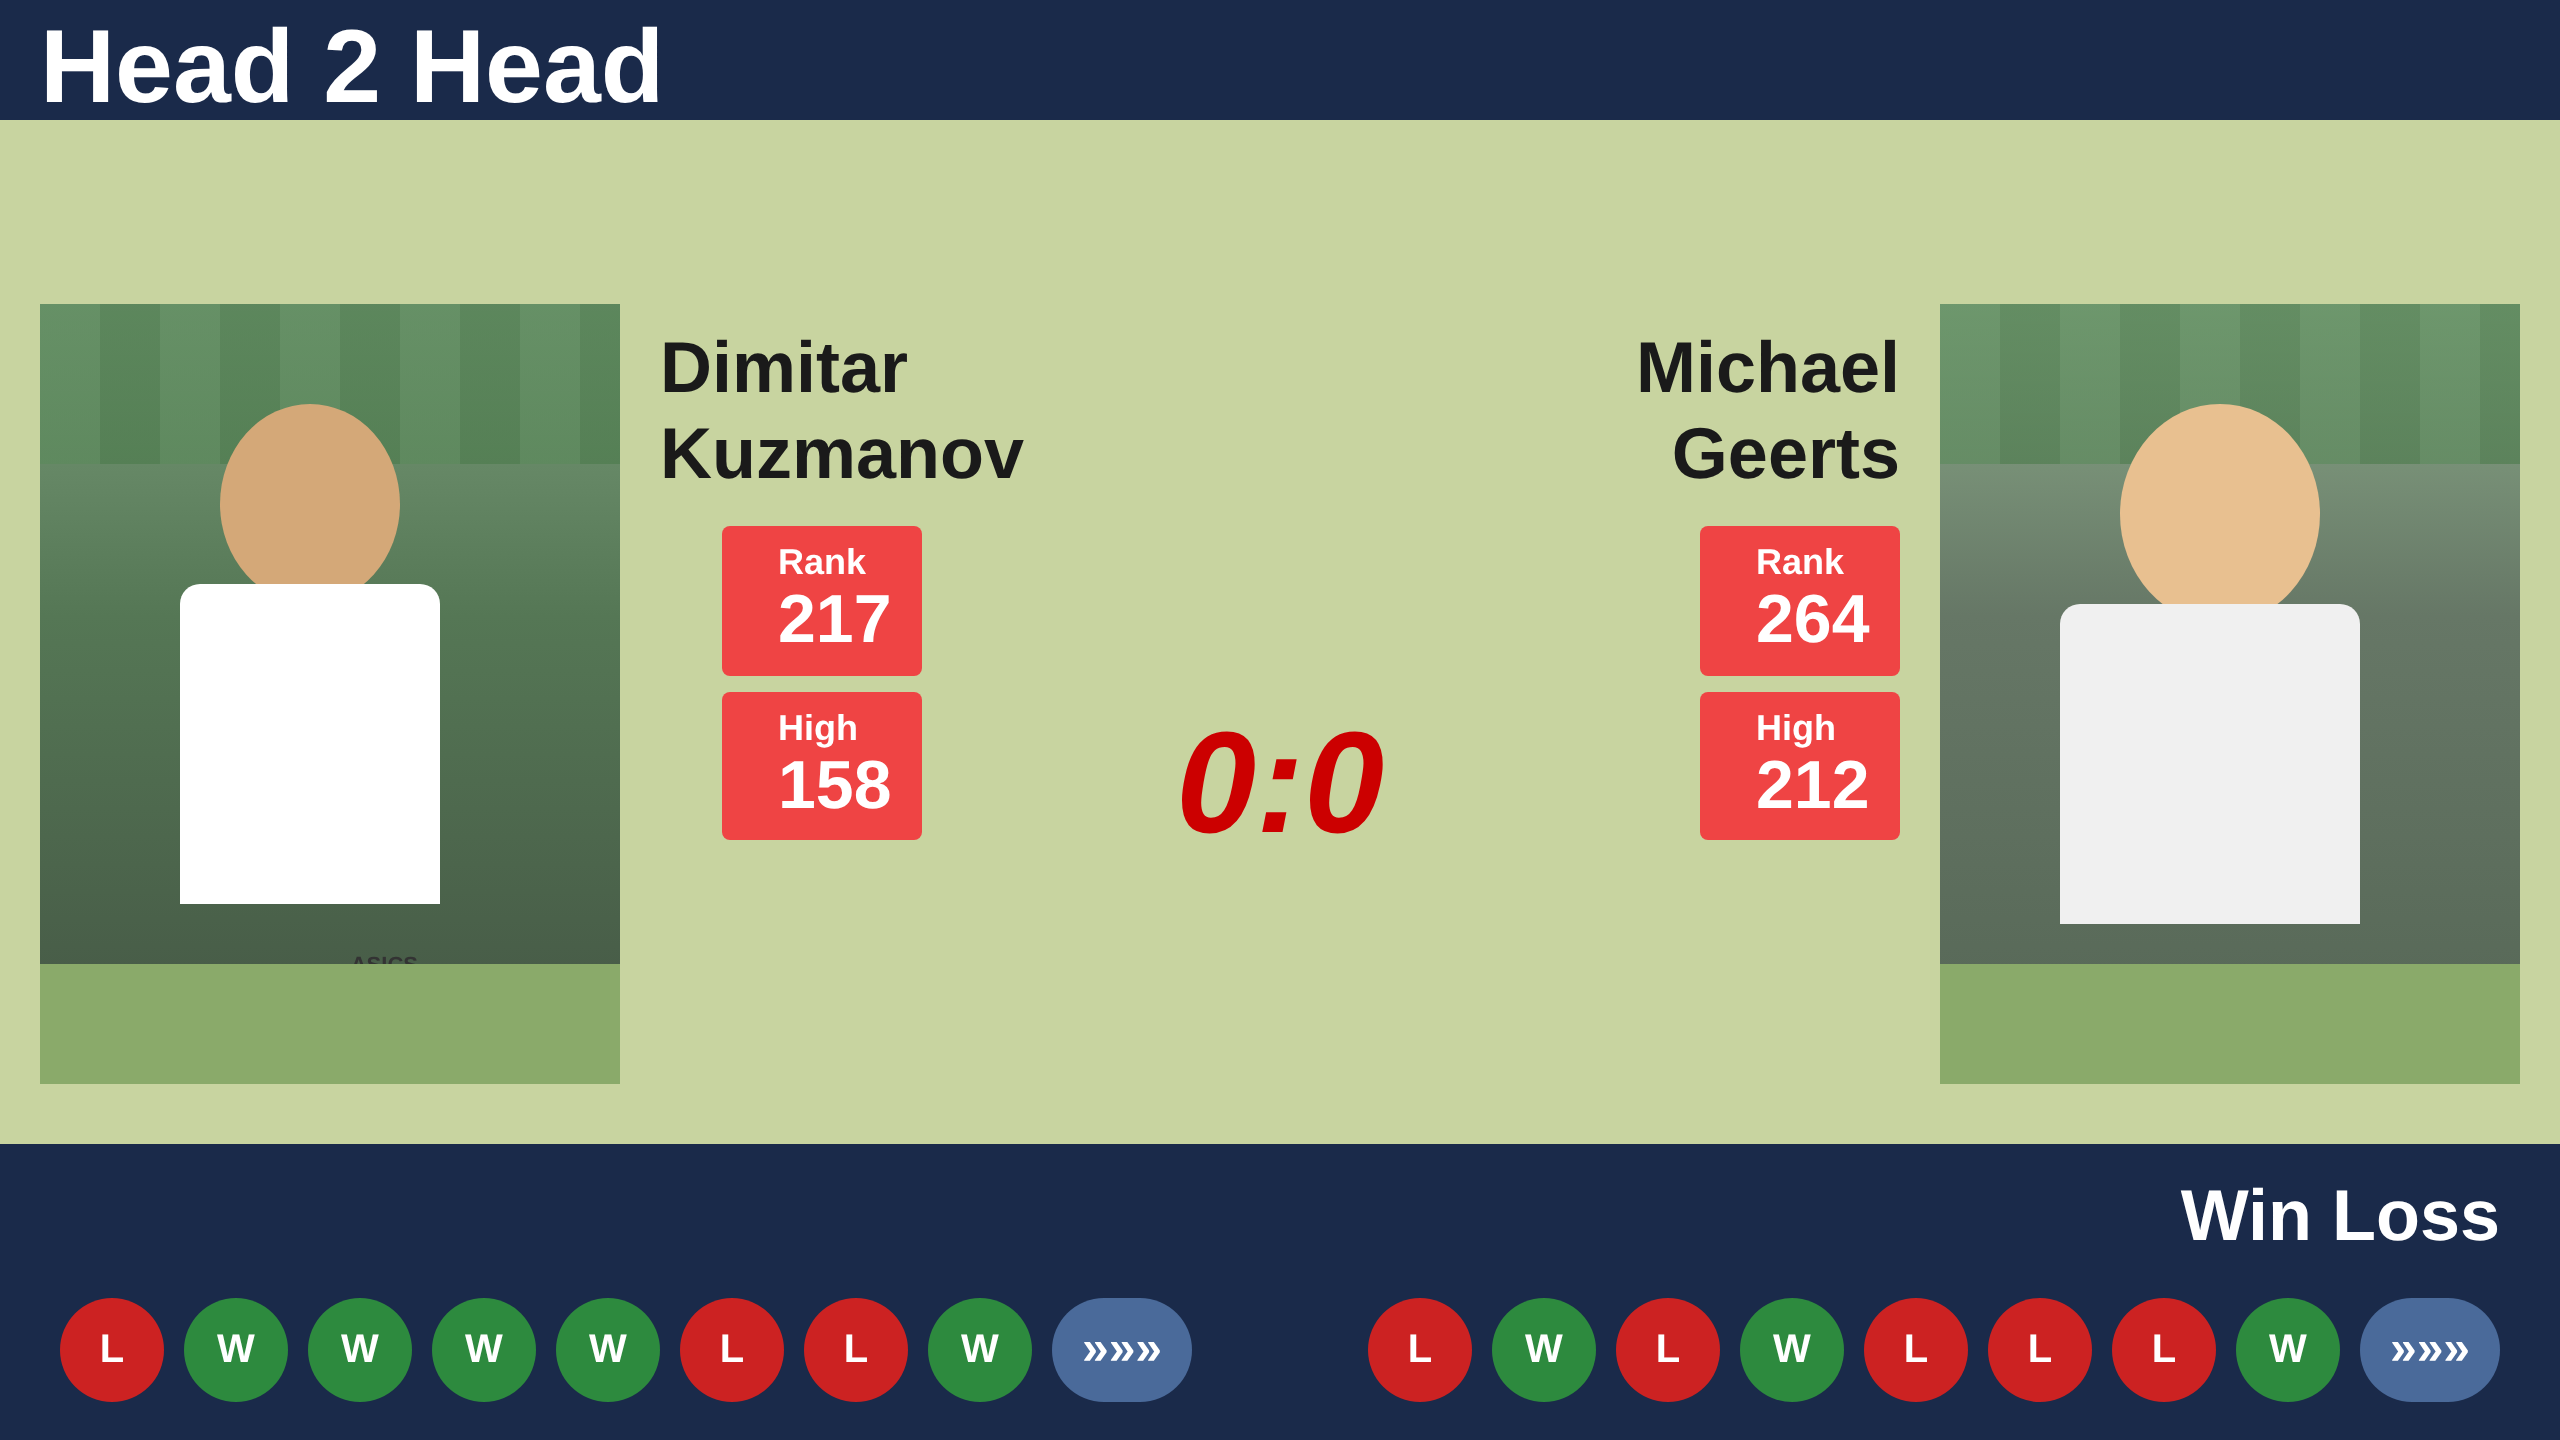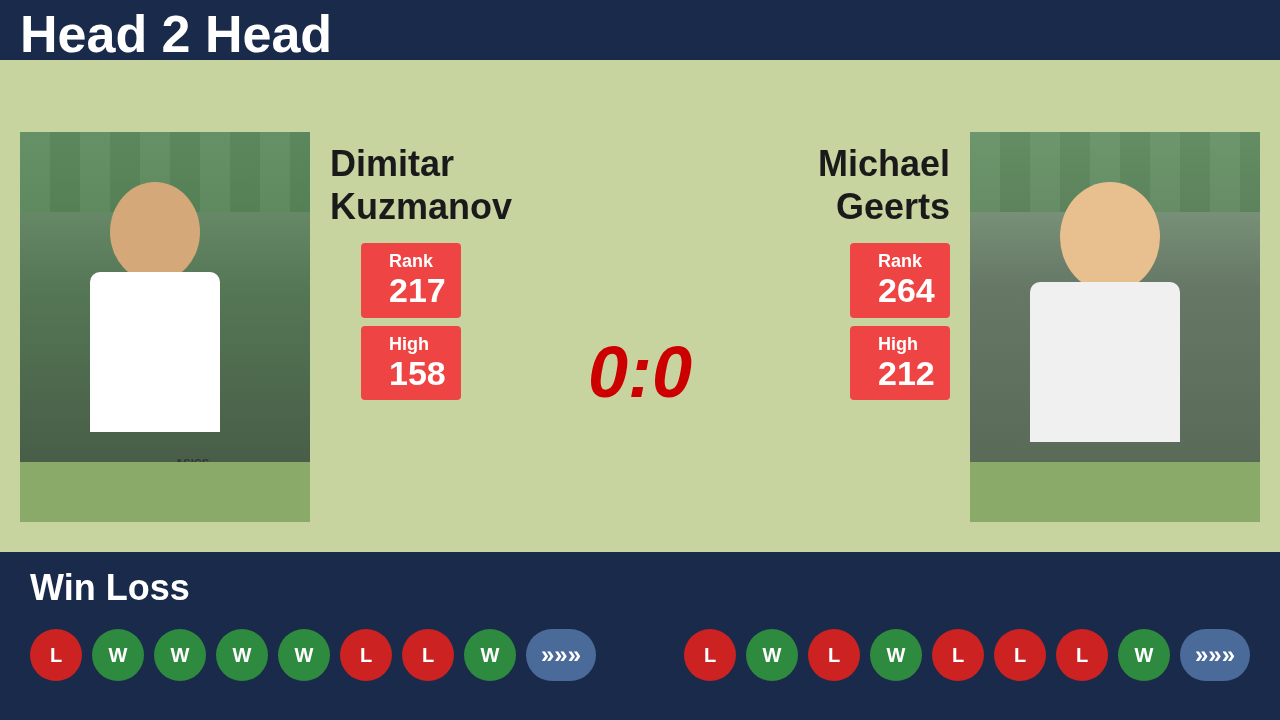--- a/index.html
+++ b/index.html
@@ -140,24 +140,24 @@
       font-weight: bold;
       color: #1a1a1a;
       line-height: 1.2;
       text-align: right;
       margin-left: 28px;
     }
 
     
     .bottom-section {
       background: #1a2a4a;
-      height: 168px;
-      display: flex;
-      flex-direction: column;
-      align-items: flex-start;
+      height: 148px;
+      display: flex;
+      flex-direction: column;
+      align-items: flex-end;
       padding: 15px 30px;
     }
 
     .win-loss-title {
       color: white;
       font-size: 36px;
       font-weight: bold;
       margin-bottom: 20px;
     }
 

